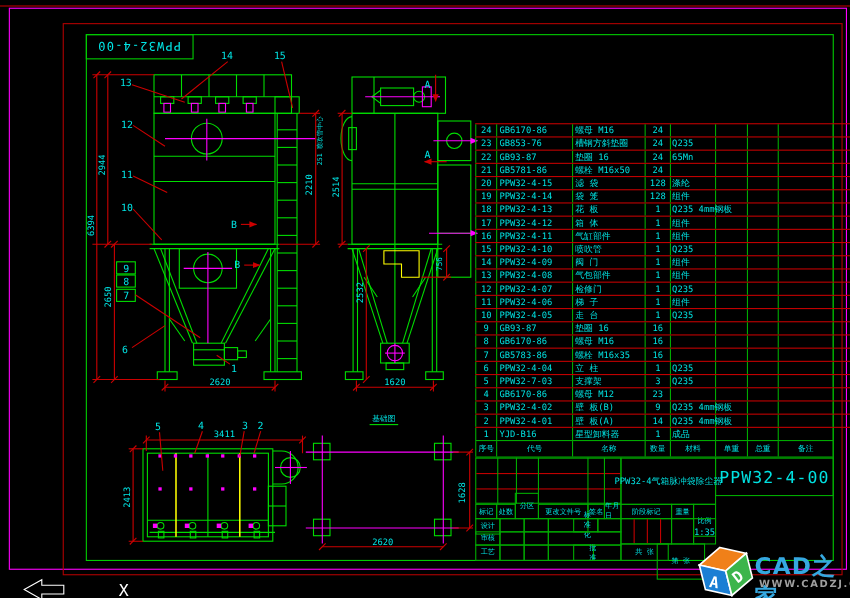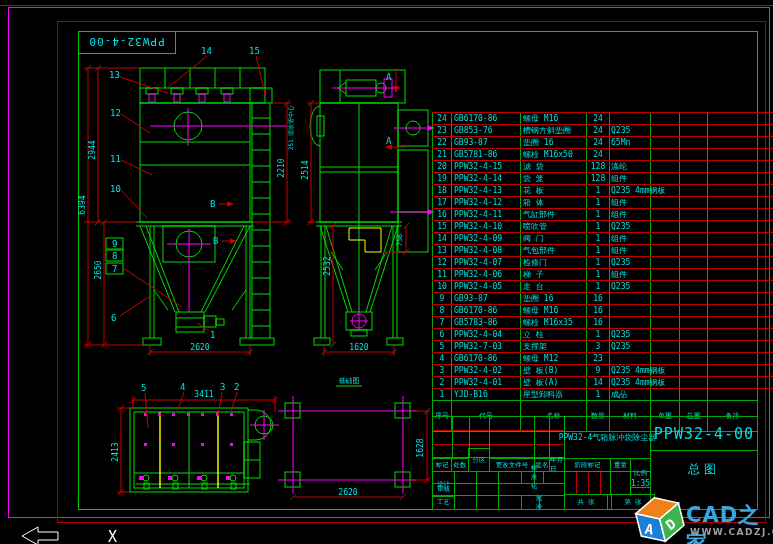--- a/index.html
+++ b/index.html
@@ -14,21 +14,21 @@
   
   .ptable{position:absolute;left:432px;top:112px;width:378px;}
   .trow{display:grid;grid-template-columns:20px 69px 66px 23px 41px 29px 28px 50px;
     height:12px;border-top:1px solid #c00000;box-sizing:border-box;}
   .trow>div{border-right:1px solid #00aa00;color:#00e0e0;font-size:8px;line-height:11px;
     overflow:visible;white-space:nowrap;box-sizing:border-box;}
   .trow>div:first-child{border-left:1px solid #00aa00;text-align:center;}
   .c-code,.c-name{padding-left:2px;}
   .c-qty{text-align:center;}
   .c-mat{padding-left:1px;font-size:7px;}
-  .thead{position:absolute;left:432px;top:400px;width:326px;height:32px;
+  .thead{position:absolute;left:432px;top:400px;width:326px;height:16px;
     display:grid;grid-template-columns:20px 69px 66px 23px 41px 29px 28px 50px;
     border-top:1px solid #00aa00;border-bottom:1px solid #00aa00;box-sizing:border-box;}
   .thead>div{border-right:1px solid #00aa00;border-left:0;color:#00e0e0;font-size:7px;
     display:flex;align-items:center;justify-content:center;box-sizing:border-box;}
   .thead>div:first-child{border-left:1px solid #00aa00;}
   
   .tblock{position:absolute;left:432px;top:416px;width:326px;height:94px;}
   .cell{position:absolute;border:1px solid #00aa00;box-sizing:border-box;color:#00e0e0;
     display:flex;align-items:center;justify-content:center;font-size:6.5px;}
   .redline{position:absolute;background:#c00000;}
@@ -681,21 +681,21 @@
   <div class="cell" style="left:102px;top:0;width:1px;height:42px;border:none;background:#00aa00;"></div>
   <div class="cell" style="left:117px;top:0;width:1px;height:42px;border:none;background:#00aa00;"></div>
 
   <div class="cell" style="left:0;top:42px;width:20px;height:14px;text-align:right;">标记</div>
   <div class="cell" style="left:19px;top:42px;width:18px;height:14px;">处数</div>
   <div class="cell" style="left:36px;top:32px;width:22px;height:24px;">分区</div>
   <div class="cell" style="left:57px;top:42px;width:46px;height:14px;">更改文件号</div>
   <div class="cell" style="left:102px;top:42px;width:16px;height:14px;">签名</div>
   <div class="cell" style="left:117px;top:42px;width:16px;height:14px;">年月日</div>
 
-  <div class="cell" style="left:0;top:55px;width:23px;height:26px;">设计</div>
+  <div class="cell" style="left:0;top:55px;width:23px;height:15px;">设计</div>
   <div class="cell" style="left:22px;top:55px;width:23px;height:13px;"></div>
   <div class="cell" style="left:44px;top:55px;width:23px;height:13px;"></div>
   <div class="cell" style="left:66px;top:55px;width:24px;height:13px;padding-left:35px;">标准化</div>
   <div class="cell" style="left:89px;top:55px;width:23px;height:13px;"></div>
   <div class="cell" style="left:111px;top:55px;width:22px;height:13px;"></div>
   <div class="cell" style="left:0;top:67px;width:23px;height:13px;">审核</div>
   <div class="cell" style="left:22px;top:67px;width:23px;height:13px;"></div>
   <div class="cell" style="left:44px;top:67px;width:23px;height:13px;"></div>
   <div class="cell" style="left:66px;top:67px;width:67px;height:13px;"></div>
   <div class="cell" style="left:0;top:79px;width:23px;height:15px;">工艺</div>
@@ -708,24 +708,23 @@
   <div class="cell" style="left:132px;top:42px;width:47px;height:14px;">阶段标记</div>
   <div class="cell" style="left:178px;top:42px;width:21px;height:14px;">重量</div>
   <div class="cell" style="left:198px;top:42px;width:21px;height:30px;">比例</div>
   <div class="cell" style="left:132px;top:55px;width:47px;height:24px;"></div>
   <div class="redline" style="left:144px;top:56px;width:1px;height:22px;"></div>
   <div class="redline" style="left:156px;top:56px;width:1px;height:22px;"></div>
   <div class="redline" style="left:168px;top:56px;width:1px;height:22px;"></div>
   <div class="cell" style="left:178px;top:55px;width:21px;height:24px;"></div>
   <div class="cell scale-cell" style="left:198px;top:55px;width:21px;height:24px;">1:35</div>
   <div class="cell" style="left:132px;top:78px;width:44px;height:16px;">共 张</div>
-  <div class="cell" style="left:179px;top:78px;width:44px;height:16px;">第 张</div>
+  <div class="cell" style="left:165px;top:78px;width:44px;height:33px;">第 张</div>
 
   <div class="cell dno-cell" style="left:218px;top:0;width:108px;height:35px;">PPW32-4-00</div>
-  <div class="cell name-cell" style="left:218px;top:34px;width:108px;height:60px;">总图</div>
 </div>
 
 <div class="wm">
   <svg width="52" height="49" viewBox="0 0 52 49">
     <g transform="rotate(-14 26 25)">
       <polygon points="26,2 48,13 26,24 4,13" fill="#f08019" stroke="#fff" stroke-width="1.5"></polygon>
       <polygon points="4,13 26,24 26,47 4,36" fill="#1b7fd4" stroke="#fff" stroke-width="1.5"></polygon>
       <polygon points="26,24 48,13 48,36 26,47" fill="#3cb54b" stroke="#fff" stroke-width="1.5"></polygon>
       <text x="9" y="37" fill="#fff" font-size="14" font-weight="bold" transform="rotate(24 15 32)">A</text>
       <text x="31" y="36" fill="#fff" font-size="14" font-weight="bold" transform="rotate(-24 37 31)">D</text>

